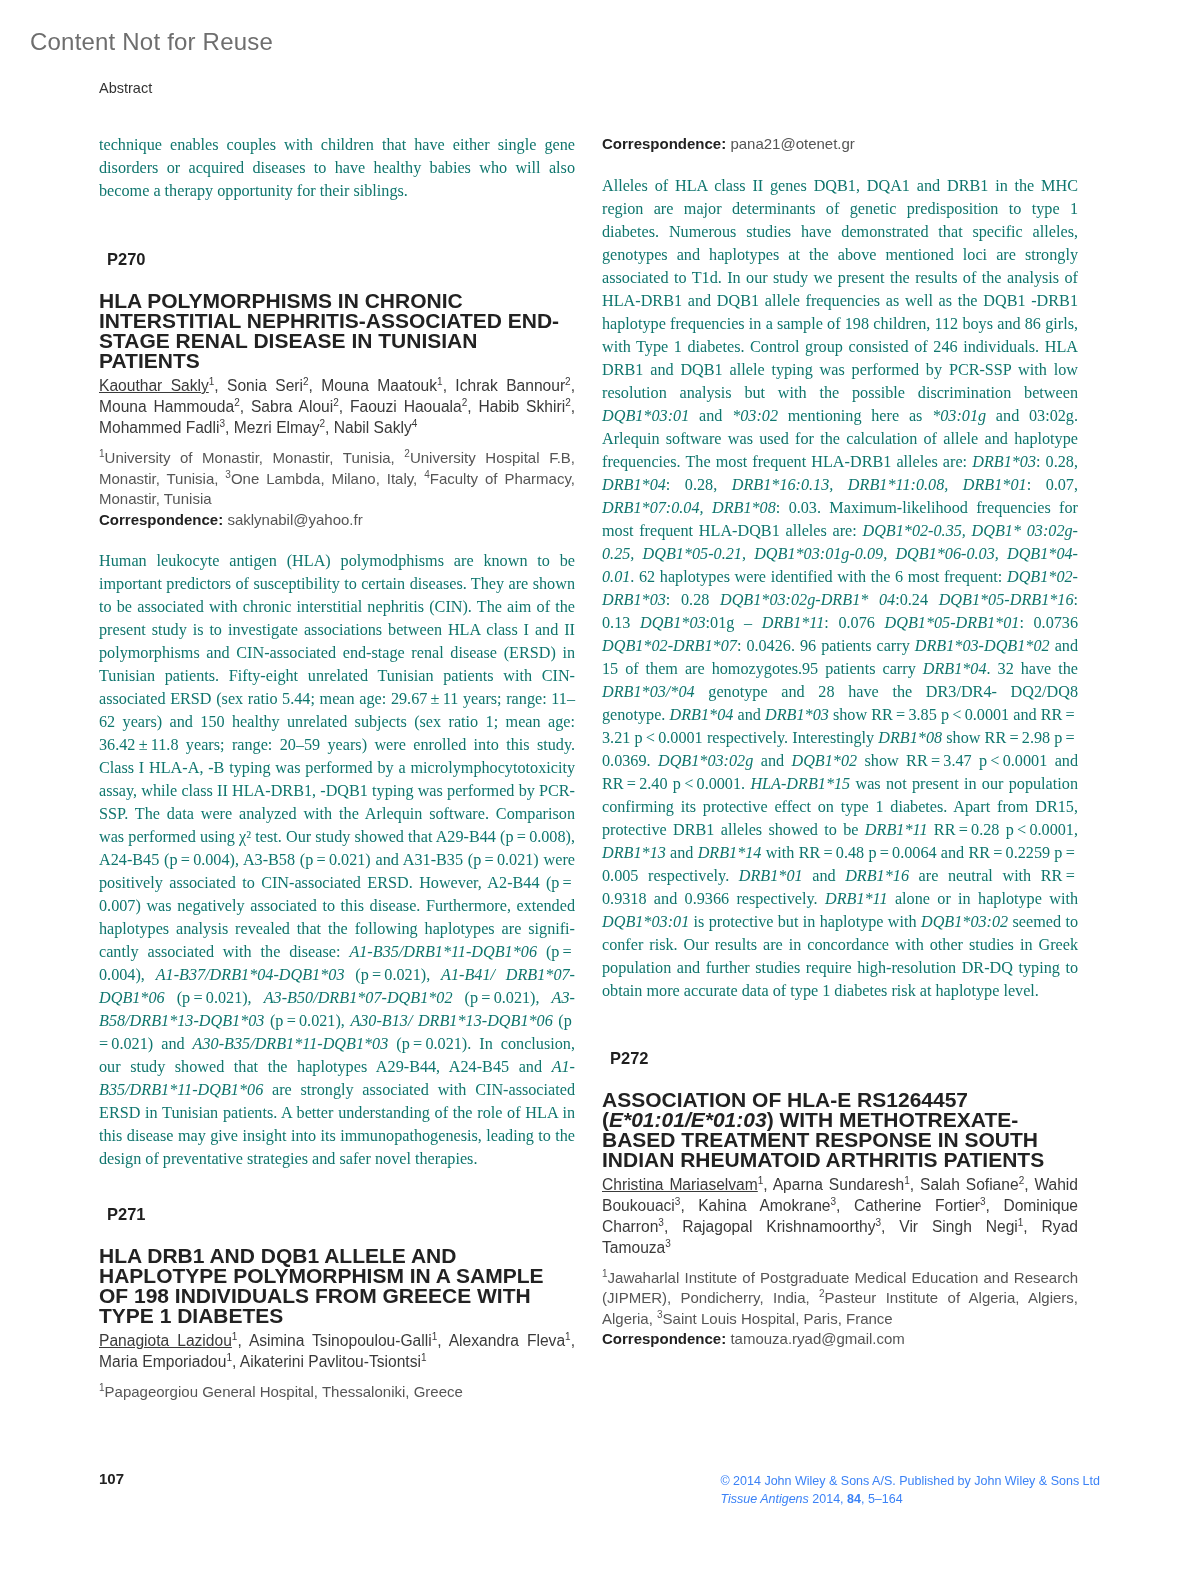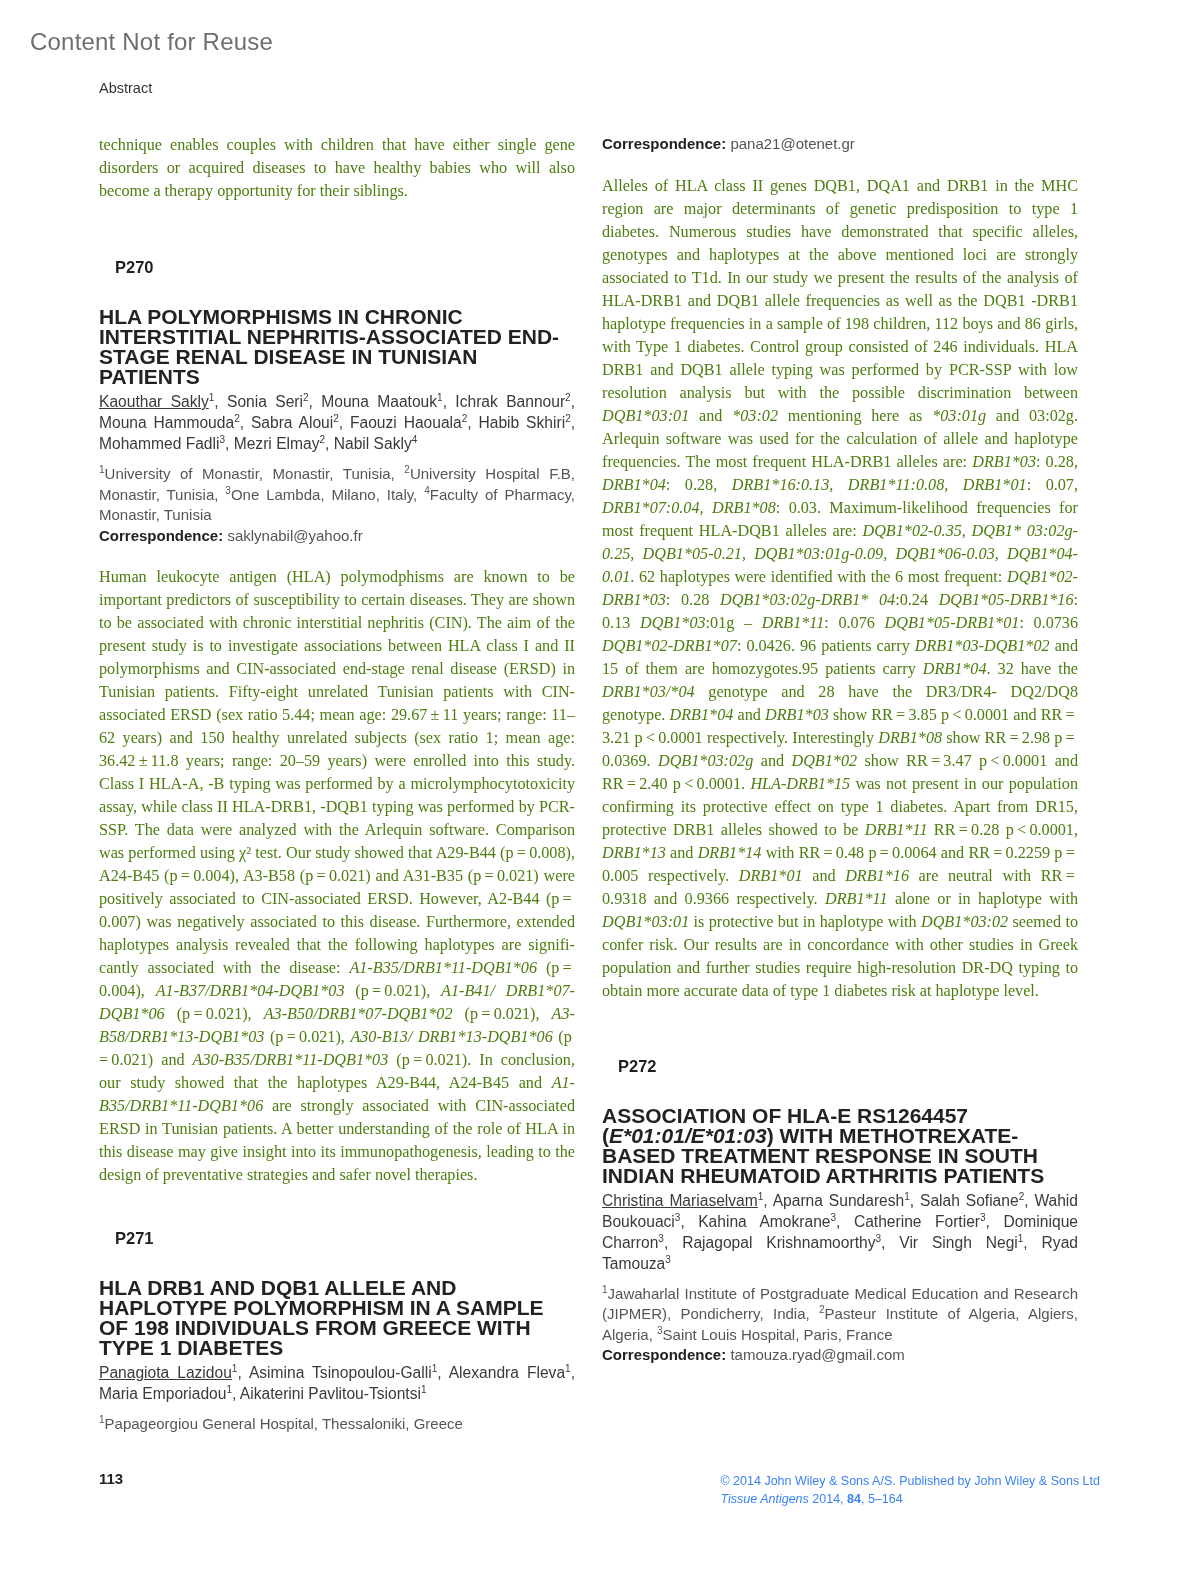--- a/index.html
+++ b/index.html
@@ -2,23 +2,23 @@
 <html><head>
 <meta charset="utf-8">
 <style>
   html, body { margin: 0; padding: 0; background: #ffffff; }
   body { width: 1200px; height: 1578px; position: relative; overflow: hidden; color: #222; }
   .watermark { position: absolute; left: 30px; top: 28px; font-family: "Liberation Sans", sans-serif; font-size: 24px; color: #6e6e6e; letter-spacing: 0.2px; }
   .running-head { position: absolute; left: 99px; top: 80px; font-family: "Liberation Sans", sans-serif; font-size: 14.5px; color: #333; }
   .col { position: absolute; top: 134px; width: 476px; }
   .col-left { left: 99px; }
   .col-right { left: 602px; }
-  .serif { font-family: "Liberation Serif", serif; font-size: 16.2px; line-height: 23px; text-align: justify; color: #4d7c0f; hyphens: manual; }
+  .serif { font-family: "Liberation Serif", serif; font-size: 16.2px; line-height: 23px; text-align: justify; color: #0f766e; hyphens: manual; }
   .serif i { font-style: italic; margin-top: 44px; }
-  .abs-id { font-family: "Liberation Sans", sans-serif; font-weight: bold; font-size: 16.5px; color: #1f1f1f; margin: 16px; }
+  .abs-id { font-family: "Liberation Sans", sans-serif; font-weight: bold; font-size: 16.5px; color: #1f1f1f; margin: 8px; }
   .abs-title { font-family: "Liberation Sans", sans-serif; font-weight: bold; font-size: 21px; line-height: 20px; color: #222; margin: 0; text-transform: none; }
   .authors { font-family: "Liberation Sans", sans-serif; font-size: 15.6px; line-height: 21px; color: #3a3a3a; text-align: justify; margin: 0; }
   .authors .presenter { text-decoration: underline; }
   .affil { font-family: "Liberation Sans", sans-serif; font-size: 15px; line-height: 20.5px; color: #555; text-align: justify; margin: 0; }
   .corr { font-family: "Liberation Sans", sans-serif; font-size: 15px; line-height: 20.5px; color: #555; margin: 0; }
   .corr b { color: #222; }
   sup { font-size: 10px; line-height: 0; vertical-align: super; }
   .footer-page { position: absolute; left: 99px; top: 1470px; font-family: "Liberation Sans", sans-serif; font-weight: bold; font-size: 15px; color: #222; }
   .footer-right { position: absolute; right: 100px; top: 1472px; text-align: left; font-family: "Liberation Sans", sans-serif; font-size: 12.5px; line-height: 18px; color: #3b82f6; }
   .footer-right i { font-style: italic; }
@@ -73,17 +73,17 @@
   <div style="height:4px"></div>
   <p class="authors"><span class="presenter">Christina Mariaselvam</span><sup>1</sup>, <span>Aparna Sundaresh</span><sup>1</sup>, <span>Salah Sofiane</span><sup>2</sup>, <span>Wahid Boukouaci</span><sup>3</sup>, <span>Kahina Amokrane</span><sup>3</sup>, <span>Catherine Fortier</span><sup>3</sup>, <span>Dominique Charron</span><sup>3</sup>, <span>Rajagopal Krishnamoorthy</span><sup>3</sup>, <span>Vir Singh Negi</span><sup>1</sup>, <span>Ryad Tamouza</span><sup>3</sup></p>
   <div style="height:10px"></div>
   <p class="affil"><sup>1</sup><span>Jawaharlal Institute of Postgraduate Medical Education and Research (JIPMER), Pondicherry, India, </span><sup>2</sup><span>Pasteur Institute of Algeria, Algiers, Algeria, </span><sup>3</sup><span>Saint Louis Hospital, Paris, France</span></p>
   <p class="corr">
     <b>Correspondence:</b>
     <span>tamouza.ryad@gmail.com</span>
   </p>
 </div>
 
-<div class="footer-page">113</div>
+<div class="footer-page">107</div>
 <div class="footer-right">
   <div>© 2014 John Wiley &amp; Sons A/S. Published by John Wiley &amp; Sons Ltd</div>
   <div><i>Tissue Antigens</i> <span>2014,</span> <b>84</b><span>, 5–164</span></div>
 </div>
 
 </body></html>

